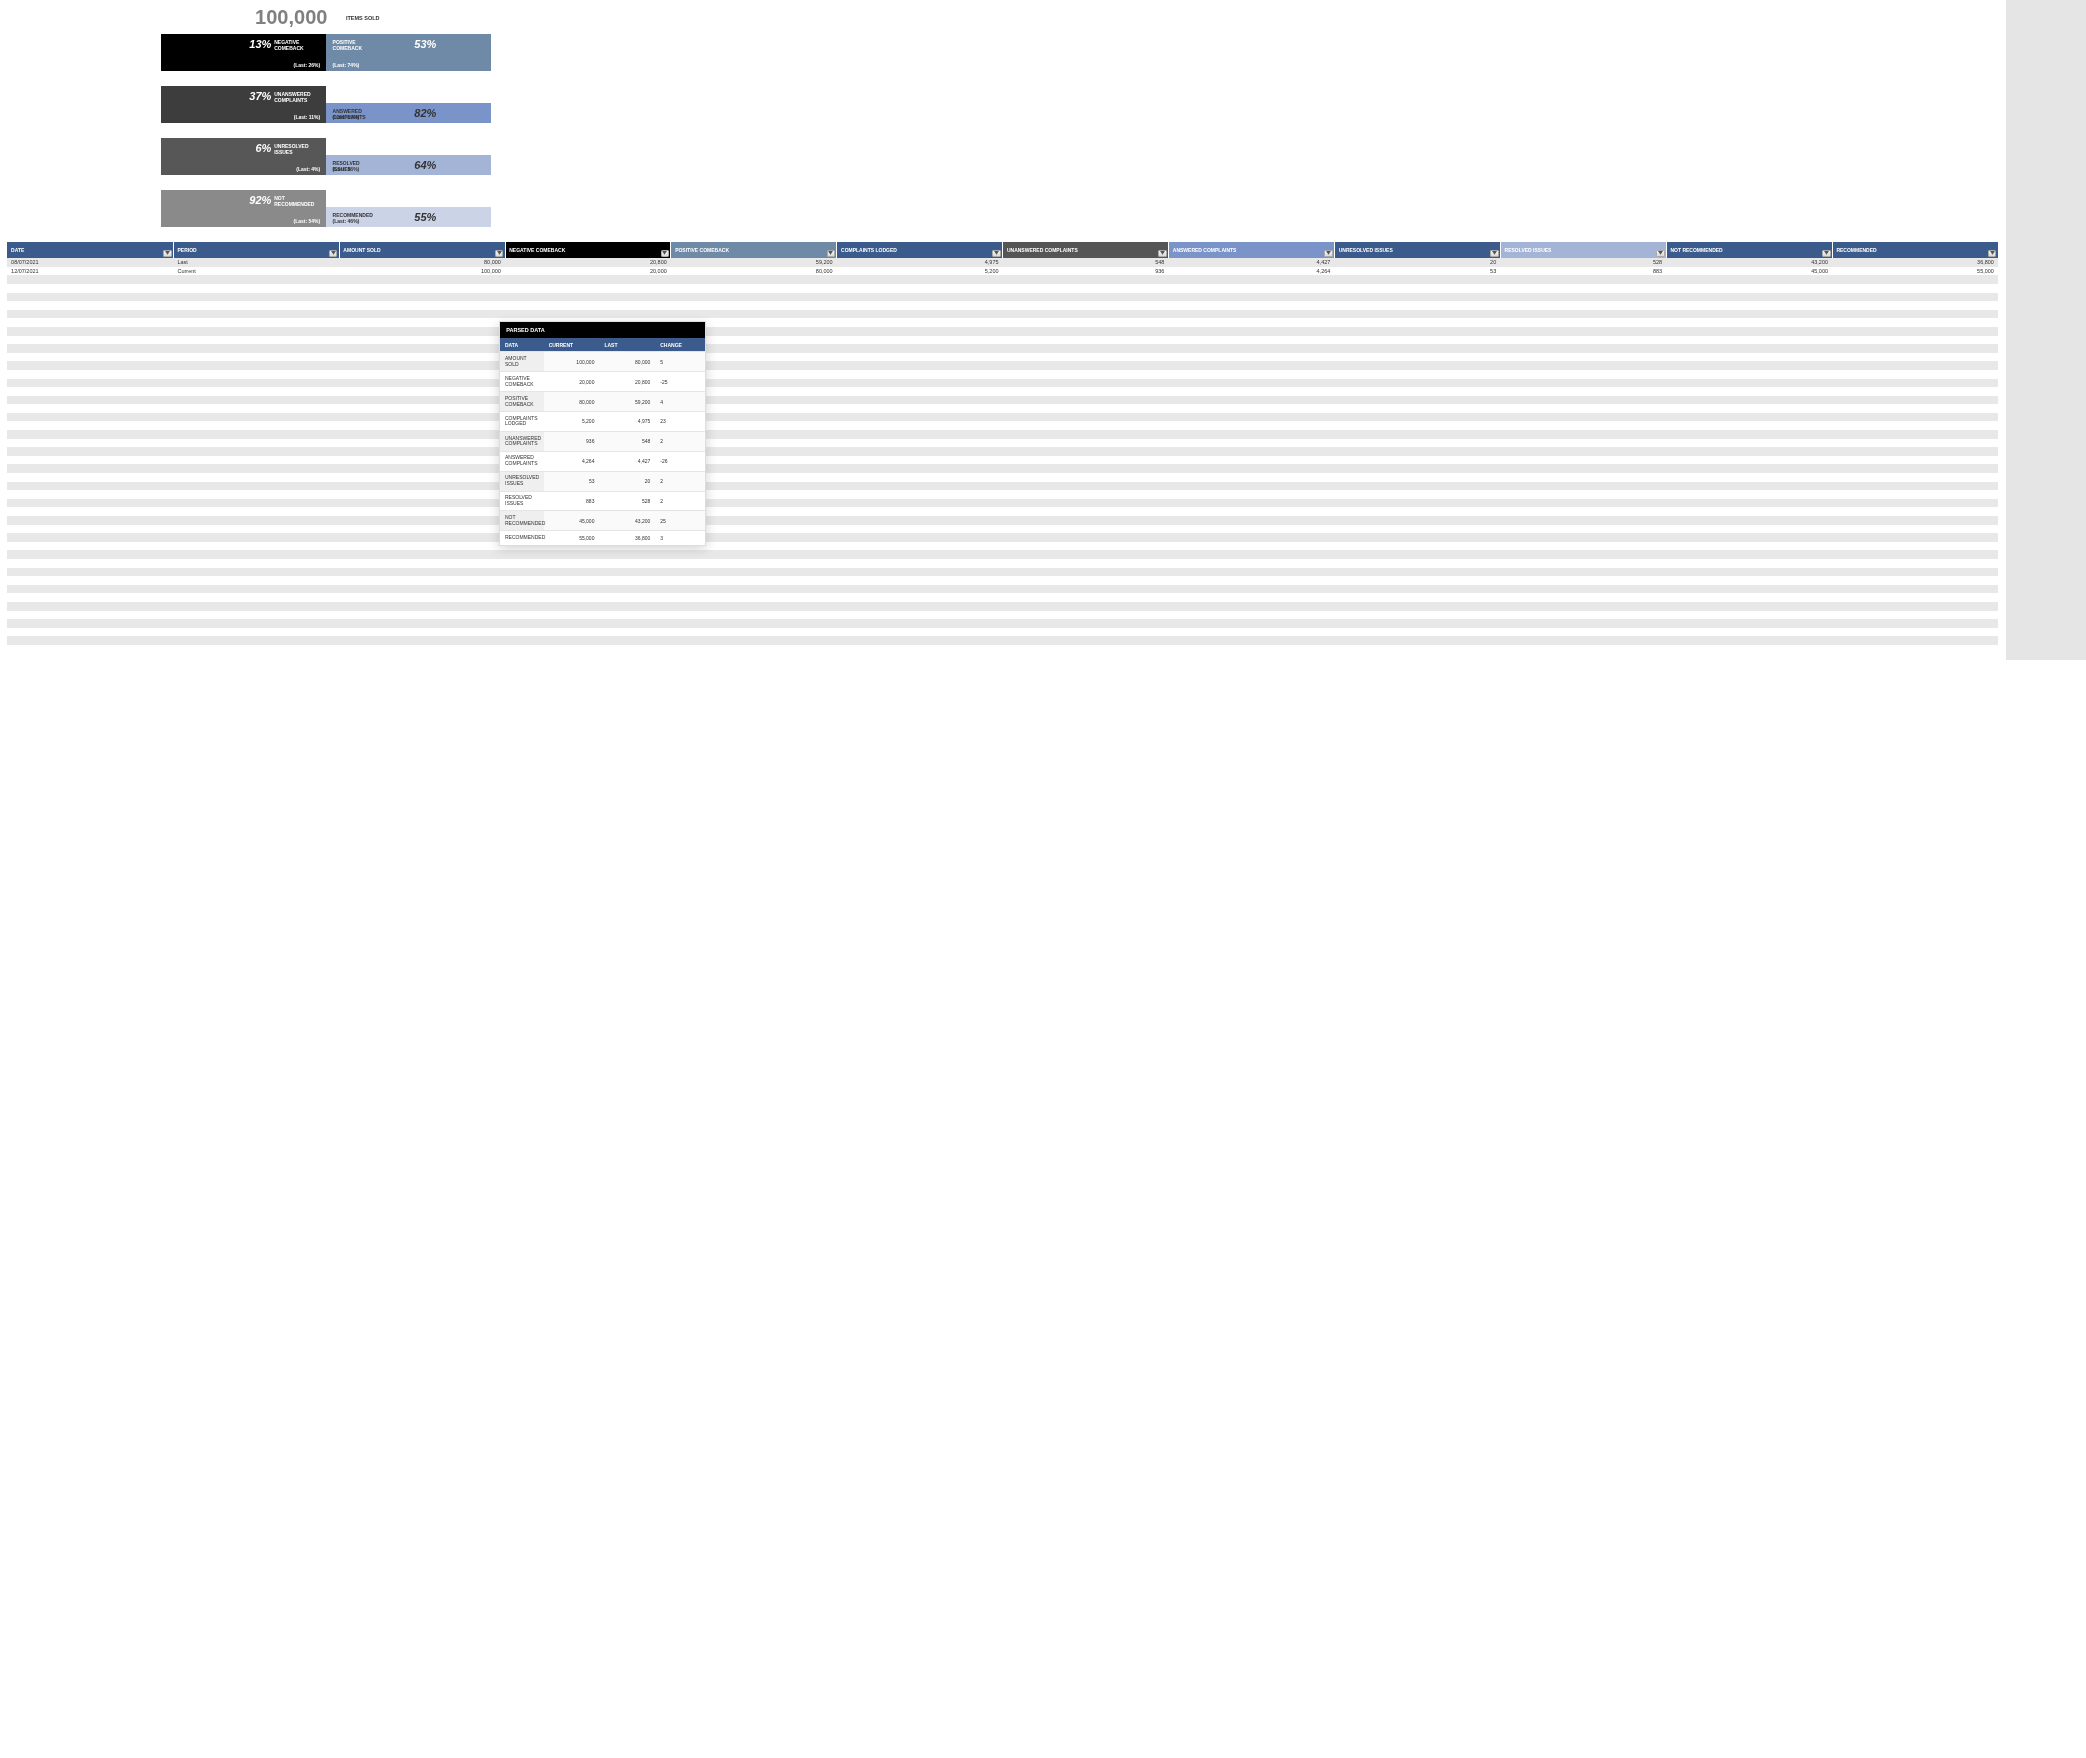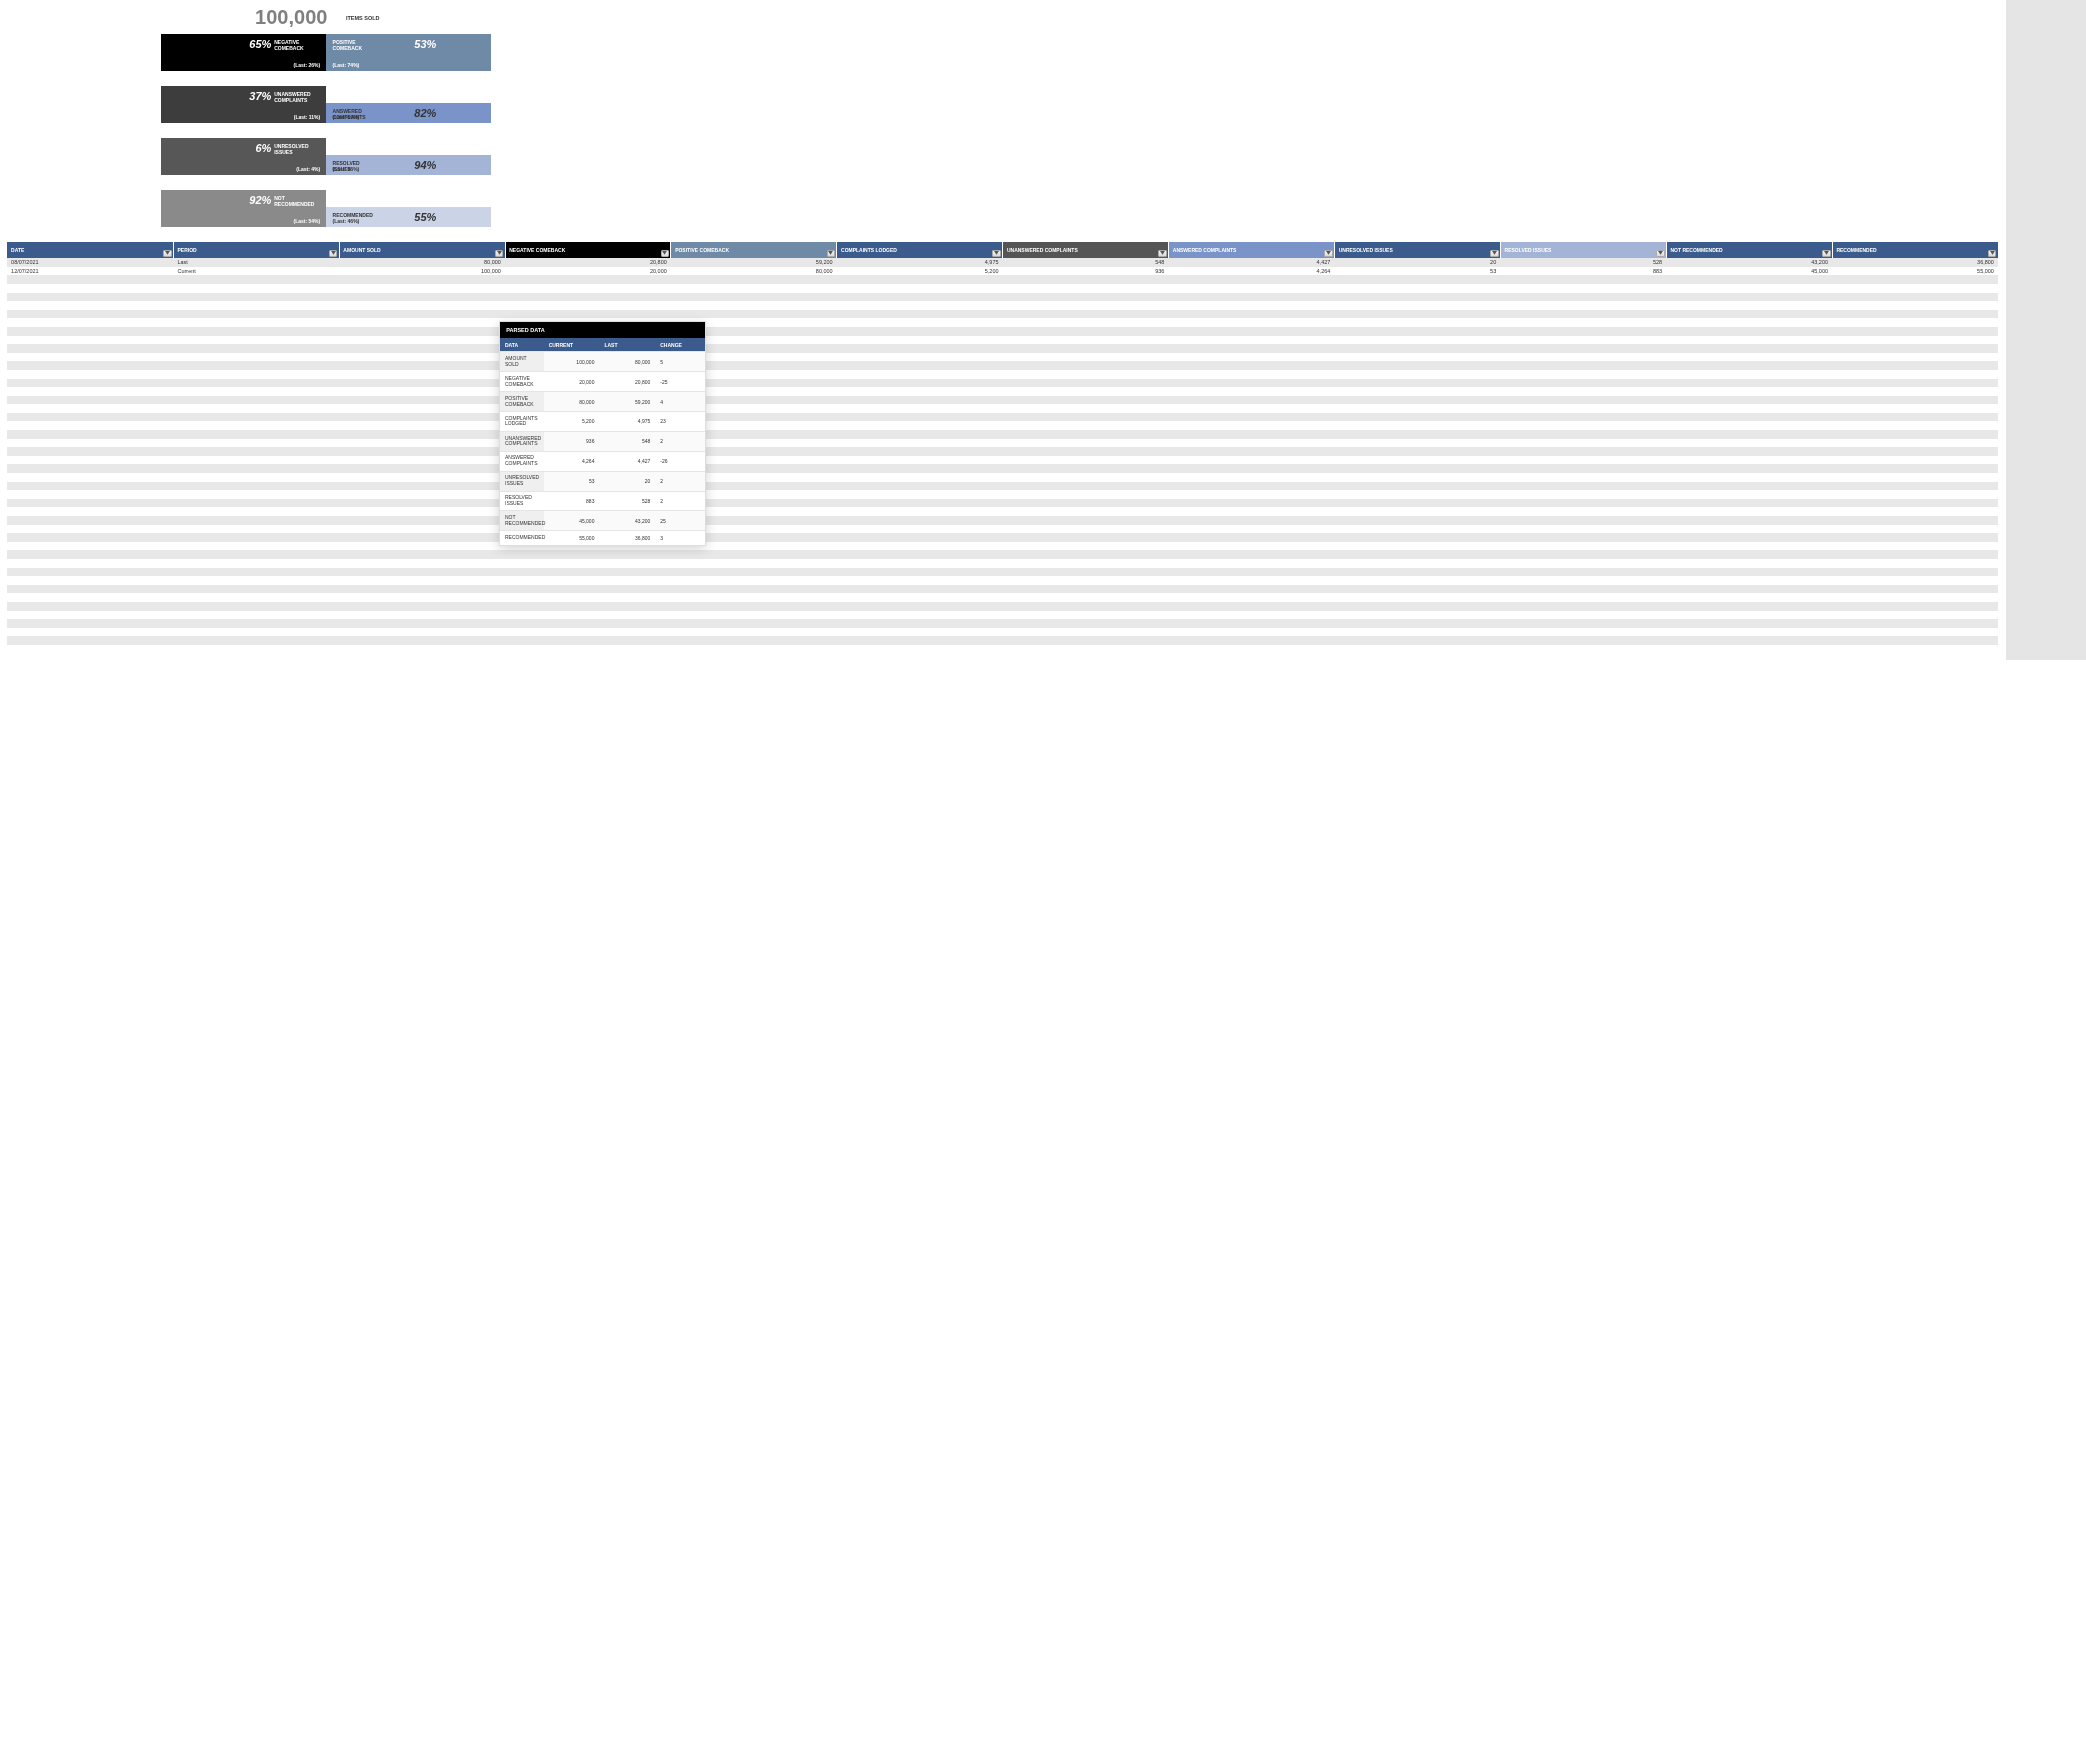--- a/index.html
+++ b/index.html
@@ -219,21 +219,21 @@
 
 
     <div class="big-row">
       <div class="big-number">100,000</div>
       <div class="items-sold-label">ITEMS SOLD</div>
     </div>
 
     <div class="bars" id="bars">
         <div class="bar-row">
           <div class="bar-left c-black">
-            <div class="bar-pct">65%</div>
+            <div class="bar-pct">13%</div>
             <div class="bar-label">NEGATIVE COMEBACK</div>
             <div class="bar-last">(Last: 26%)</div>
           </div>
           <div class="bar-right c-slate">
             <div class="bar-pct">53%</div>
             <div class="bar-label">POSITIVE COMEBACK</div>
             <div class="bar-last">(Last: 74%)</div>
           </div>
         </div>
         <div class="bar-row">
@@ -248,21 +248,21 @@
             <div class="bar-last">(Last: 89%)</div>
           </div>
         </div>
         <div class="bar-row">
           <div class="bar-left c-dark2">
             <div class="bar-pct">6%</div>
             <div class="bar-label">UNRESOLVED ISSUES</div>
             <div class="bar-last">(Last: 4%)</div>
           </div>
           <div class="bar-right c-blue2">
-            <div class="bar-pct">94%</div>
+            <div class="bar-pct">64%</div>
             <div class="bar-label">RESOLVED ISSUES</div>
             <div class="bar-last">(Last: 96%)</div>
           </div>
         </div>
         <div class="bar-row">
           <div class="bar-left c-dark3">
             <div class="bar-pct">92%</div>
             <div class="bar-label">NOT RECOMMENDED</div>
             <div class="bar-last">(Last: 54%)</div>
           </div>

